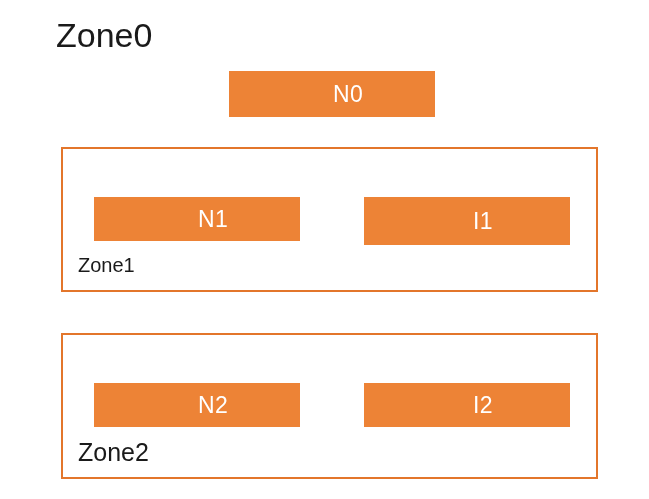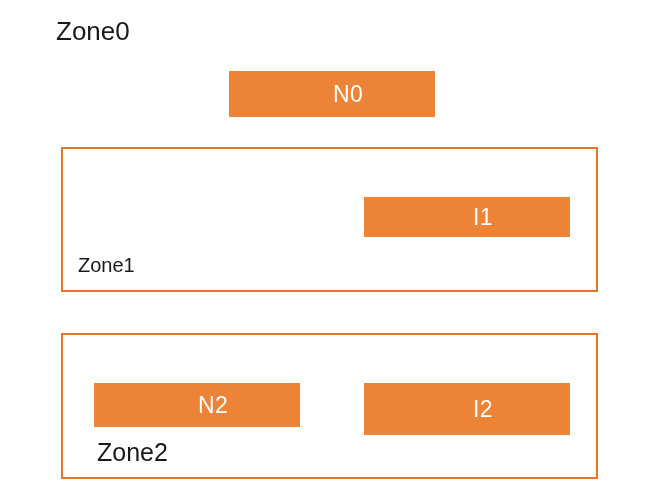--- a/index.html
+++ b/index.html
@@ -22,21 +22,21 @@
   .zone-label {
     position: absolute;
     color: #1a1a1a;
     font-weight: 400;
     white-space: nowrap;
     line-height: 1;
   }
   #zone0-label {
     left: 56px;
     top: 18px;
-    font-size: 26px;
+    font-size: 34px;
   }
   .zone-box {
     position: absolute;
     border: 2px solid #E3762B;
     background: transparent;
     box-sizing: border-box;
   }
   #zone1-box {
     left: 61px;
     top: 147px;
@@ -51,21 +51,20 @@
   }
   #zone1-label {
     left: 78px;
     top: 255px;
     font-size: 20px;
   }
   #zone2-label {
     left: 78px;
     top: 440px;
     font-size: 25px;
-    margin-left: 19px;
   }
   .node {
     position: absolute;
     background: #ED8336;
     color: #ffffff;
     display: flex;
     align-items: center;
     justify-content: center;
     font-size: 23px;
     letter-spacing: 0.3px;
@@ -81,46 +80,47 @@
   #node-n1 {
     left: 94px;
     top: 197px;
     width: 206px;
     height: 44px;
   }
   #node-i1 {
     left: 364px;
     top: 197px;
     width: 206px;
-    height: 40px;
+    height: 48px;
   }
   #node-n2 {
     left: 94px;
     top: 383px;
     width: 206px;
     height: 44px;
   }
   #node-i2 {
     left: 364px;
     top: 383px;
     width: 206px;
-    height: 52px;
+    height: 44px;
   }
 </style>
 </head>
 <body>
 
 <div id="diagram">
 
   <div class="zone-label" id="zone0-label">Zone0</div>
 
   <div class="node" id="node-n0">N0</div>
 
   <div class="zone-box" id="zone1-box"></div>
 
+  <div class="node" id="node-n1">N1</div>
 
   <div class="node" id="node-i1">I1</div>
 
   <div class="zone-label" id="zone1-label">Zone1</div>
 
   <div class="zone-box" id="zone2-box"></div>
 
   <div class="node" id="node-n2">N2</div>
 
   <div class="node" id="node-i2">I2</div>

